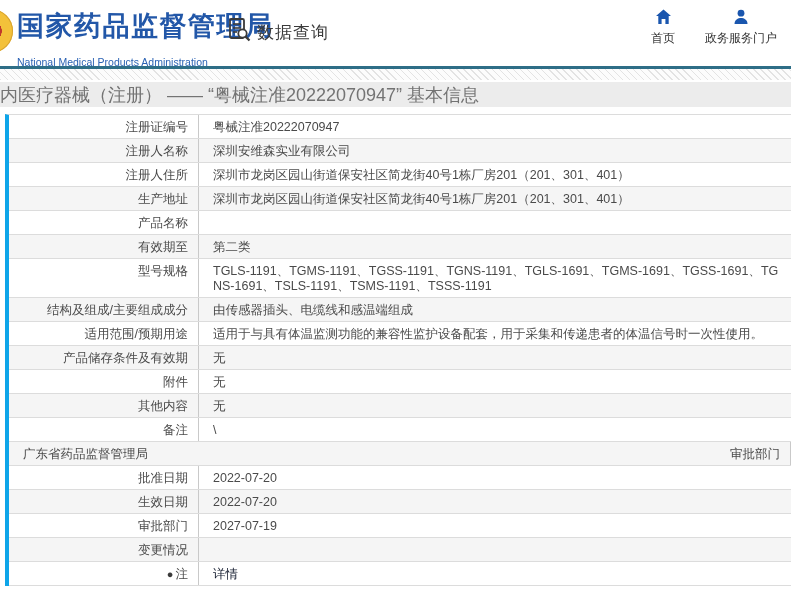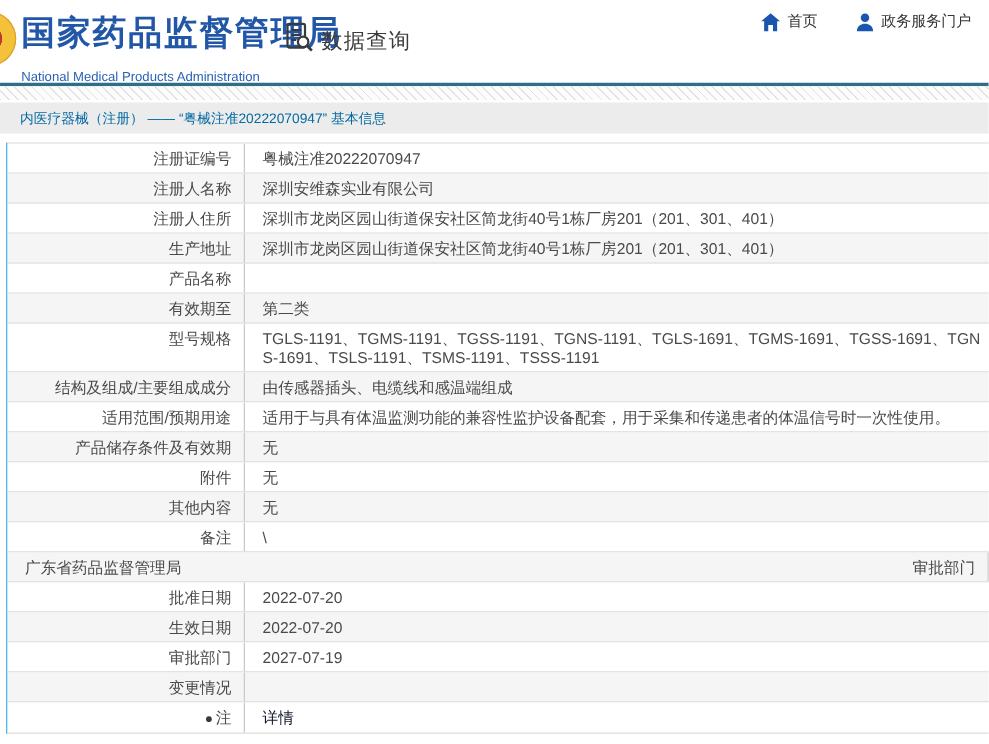--- a/index.html
+++ b/index.html
@@ -10,35 +10,35 @@
   .header { position:relative; height:66px; background:#fff; }
   .emblem { position:absolute; left:-31px; top:9px; width:44px; height:44px; border-radius:50%;
     background:radial-gradient(circle at 50% 50%, #c0392b 0 34%, #f3c13a 35% 72%, #e09f2d 73% 100%);
     box-shadow:0 0 0 1px #d8a32f inset; }
   .brand { position:absolute; left:17px; top:10px; }
   .brand-zh { font-size:27px; font-weight:bold; color:#2257a8; letter-spacing:1.5px; line-height:1.2; }
   .brand-en { font-size:10.5px; color:#2b62b4; margin-top:14px; }
   .section { position:absolute; left:226px; top:17px; display:flex; align-items:center; gap:5px; }
   .section-label { font-size:17px; color:#3a3a3a; letter-spacing:1px; }
   .nav { position:absolute; right:14px; top:9px; display:flex; gap:30px; }
-  .nav-item { display:flex; flex-direction:row; align-items:center; gap:5px;
+  .nav-item { display:flex; flex-direction:column; align-items:center; gap:5px;
     font-size:12px; color:#333; cursor:pointer;text-align:right; }
   .nav-item svg { display:block; }
 
   
   .teal-line { height:3px; background:#2e6e87; }
   .hatch { height:11px; background-color:#fcfcfc;
     background-image:repeating-linear-gradient(45deg,#e3e3e3 0 1px,transparent 1px 5px); }
   .gap-s { height:2px; background:#fff; }
   .title-band { height:25px; background:#ececec; display:flex; align-items:center; overflow:hidden; }
-  .title-text { font-size:11px; color:#0369a1; white-space:nowrap; margin-left:16px; }
+  .title-text { font-size:18px; color:#737373; white-space:nowrap; margin-left:0; }
   .gap-m { height:7px; background:#fff; }
 
   
-  .table-wrap { margin-left:5px; border-left:1px solid #0ea5e9; border-top:1px solid #dcdcdc;
+  .table-wrap { margin-left:5px; border-left:4px solid #0ea5e9; border-top:1px solid #dcdcdc;
     width:786px; }
   .row { display:flex; border-bottom:1px solid #dcdcdc; background:#fff; }
   .row:nth-child(even) { background:#f5f5f5; }
   .cell { font-size:12.5px; color:#4a4a4a; line-height:15px; }
   .cell.label { flex:0 0 190px; width:190px; border-right:1px solid #c9c9c9;
     text-align:right; padding:5px 10px 3px 4px; min-height:23px; }
   .cell.value { flex:1 1 auto; padding:5px 6px 3px 14px; min-height:23px;
     word-break:break-all; }
   .note-ic { font-size:11px; color:#3a3a3a; margin-right:2px; }
   a.details { color:#0f172a; text-decoration:none; cursor:pointer; }

